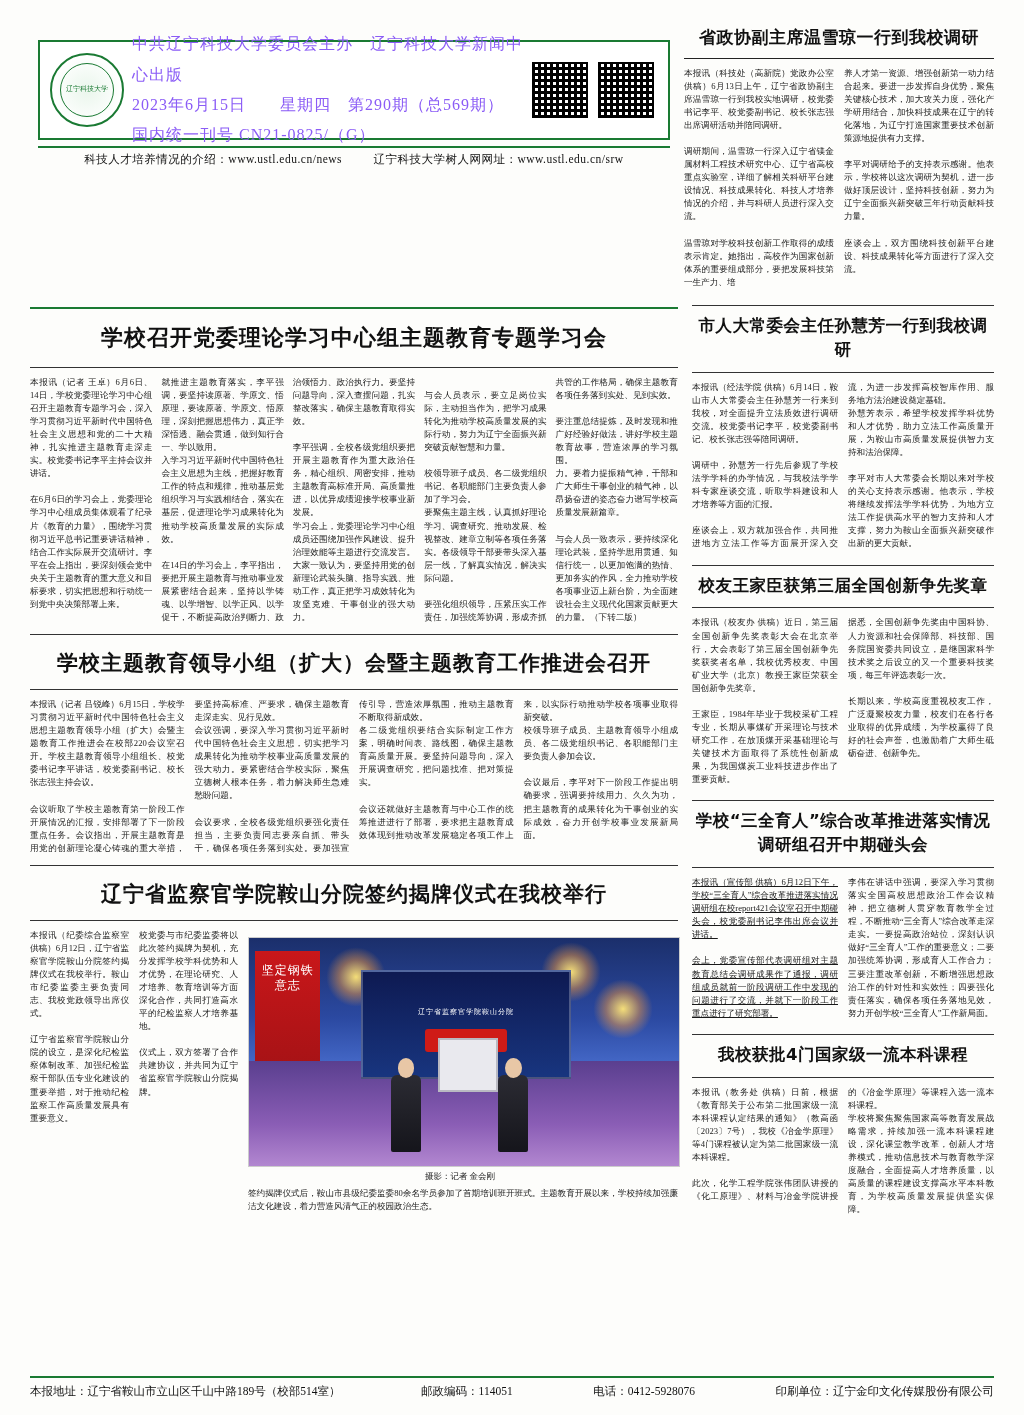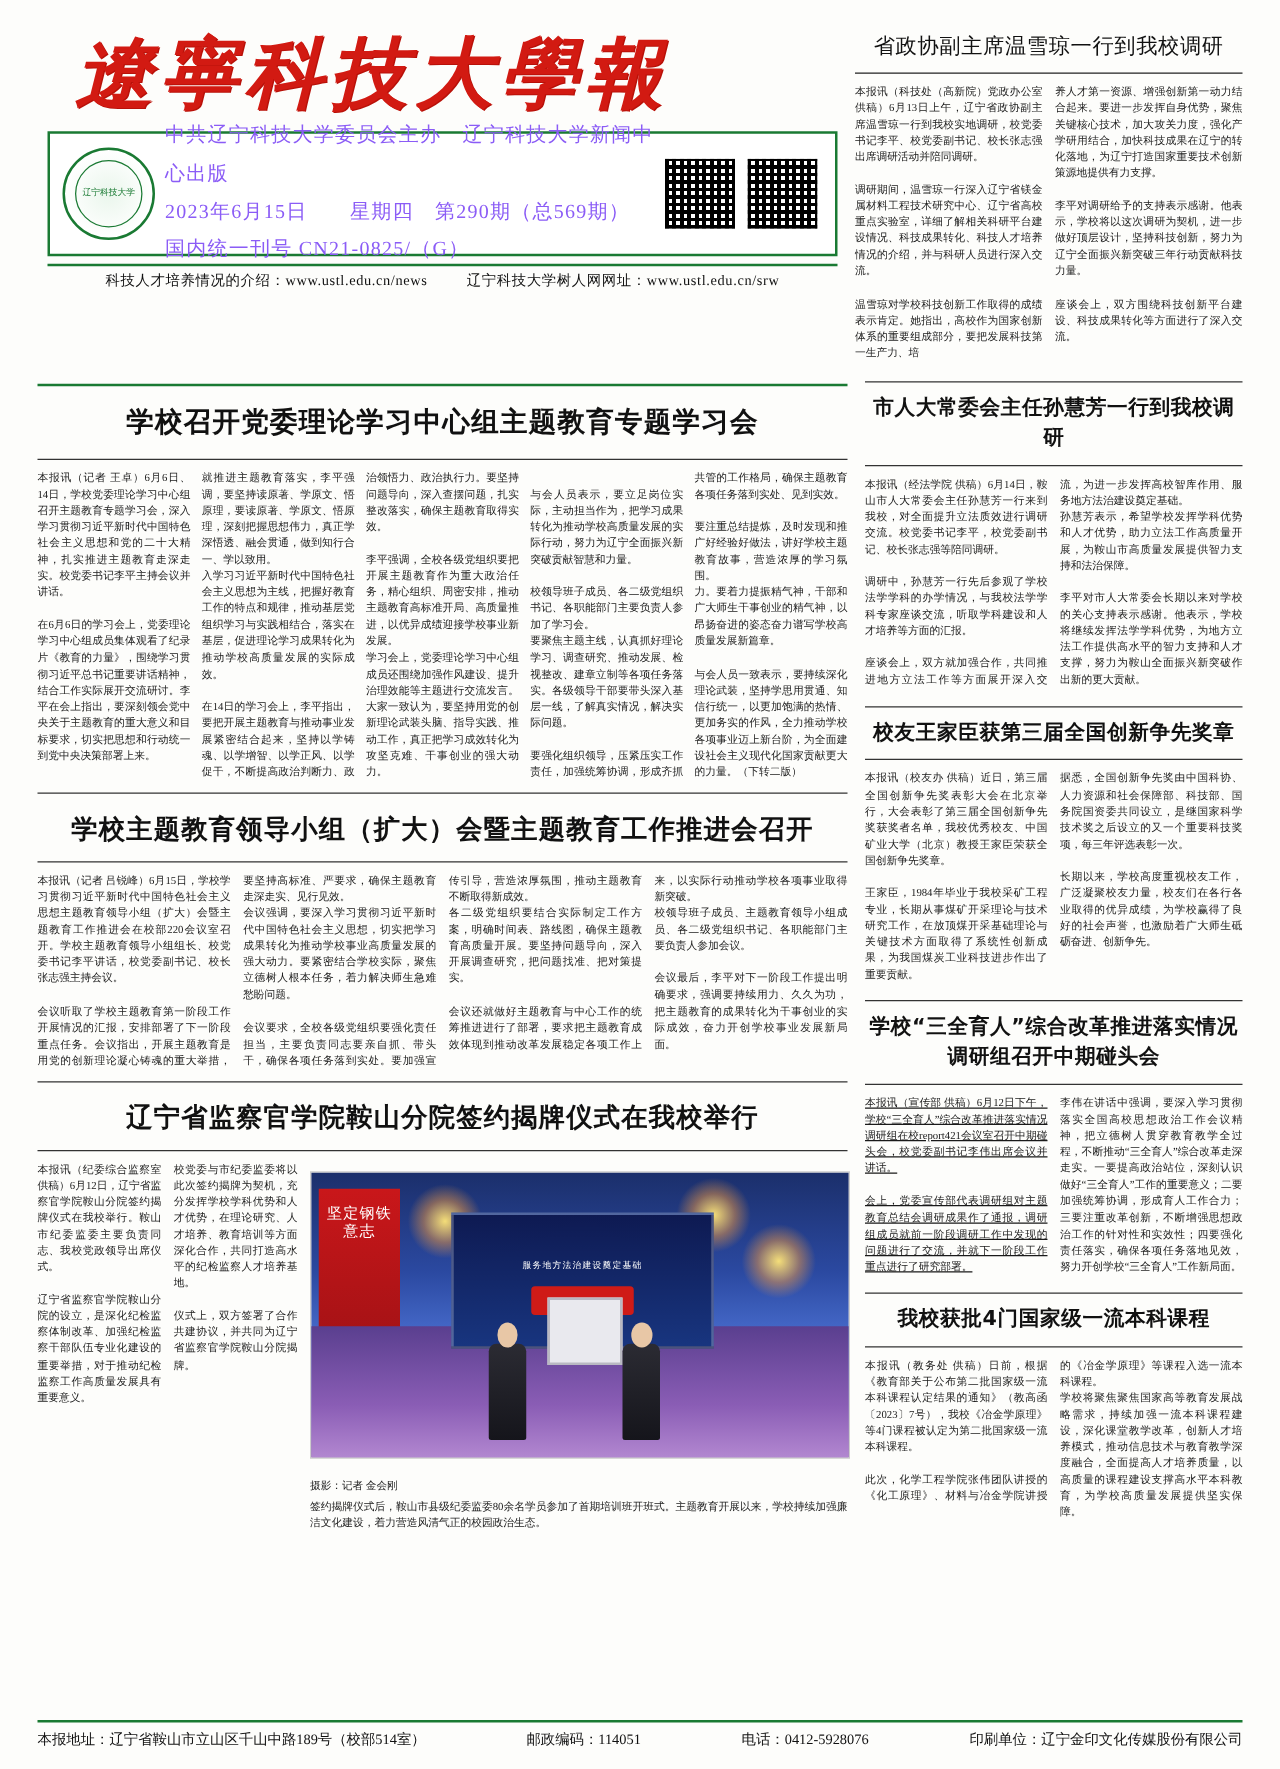--- a/index.html
+++ b/index.html
@@ -56,21 +56,21 @@
     border-top:2px solid #1a7a33;
     font-size:11.5px;color:#111;text-align:center;padding:4px 0 0 0;
     letter-spacing:0.5px;
   }
   .mast-urls span{margin:0 14px;}
 
   
   .rightcol{width:314px;margin-left:14px;}
   .rt-headline{
     font-family:"DejaVu Sans", sans-serif;
-    font-weight:normal;font-size:17px;line-height:1.4;text-align:center;
+    font-weight:bold;font-size:17px;line-height:1.4;text-align:center;
     letter-spacing:0.5px;
     padding-bottom:8px;
   }
   .rt-rule{border-bottom:1px solid #222;margin-bottom:8px;}
 
   
   .body-text{
     font-size:8.6px;line-height:1.52;text-align:justify;
     color:#1a1a1a;
     font-family:"Liberation Serif", serif;
@@ -150,40 +150,39 @@
     font-family:"DejaVu Sans",sans-serif;
   }
   .photo .firework{
     position:absolute;width:60px;height:60px;border-radius:50%;
     background:radial-gradient(circle,rgba(255,230,120,.95) 0%,rgba(255,160,60,.45) 40%,rgba(255,120,40,0) 70%);
   }
   .photo .f1{left:18%;top:4%;}
   .photo .f2{left:68%;top:2%;}
   .photo .f3{left:80%;top:18%;}
   .photo-caption{
-    font-size:8.5px;text-align:left;padding:16px 6px 0 0;color:#222;
+    font-size:8.5px;text-align:center;padding:4px 6px 0 0;color:#222;
   }
 
   
   .footer{
     position:absolute;left:30px;right:30px;bottom:16px;
     border-top:2px solid #1a7a33;padding-top:6px;
     font-size:11.5px;display:flex;justify-content:space-between;color:#111;
   }
   .footer span{white-space:nowrap;}
 </style>
 </head>
 <body>
 
 <div class="page">
 
   <div class="masthead">
 
     <div class="mast-left">
-      <div class="mast-title">遼寧科技大學報</div>
 
       <div class="mast-box">
         <div class="mast-seal">
           <div class="seal-inner">辽宁科技大学</div>
         </div>
         <div class="mast-info">
           <div class="row1">中共辽宁科技大学委员会主办　辽宁科技大学新闻中心出版</div>
           <div class="row2">2023年6月15日　　星期四　第290期（总569期）</div>
           <div class="row3">国内统一刊号 CN21-0825/（G）</div>
         </div>
@@ -288,21 +287,21 @@
           </div>
 
           <div style="width:430px;margin-left:10px;">
             <div class="photo">
               <div class="firework f1"></div>
               <div class="firework f2"></div>
               <div class="firework f3"></div>
               <div class="left-banner">坚定钢铁意志</div>
               <div class="stage"></div>
               <div class="screen">
-                <div class="screen-txt">服务地方法治建设奠定基础</div>
+                <div class="screen-txt">辽宁省监察官学院鞍山分院</div>
               </div>
               <div class="ribbon"></div>
               <div class="plaque"></div>
               <div class="person p1"></div>
               <div class="person p2"></div>
             </div>
             <div class="photo-caption">摄影：记者 金会刚</div>
             <div class="body-text" style="white-space:pre-wrap;margin-top:4px;">签约揭牌仪式后，鞍山市县级纪委监委80余名学员参加了首期培训班开班式。主题教育开展以来，学校持续加强廉洁文化建设，着力营造风清气正的校园政治生态。</div>
           </div>
         </div>

